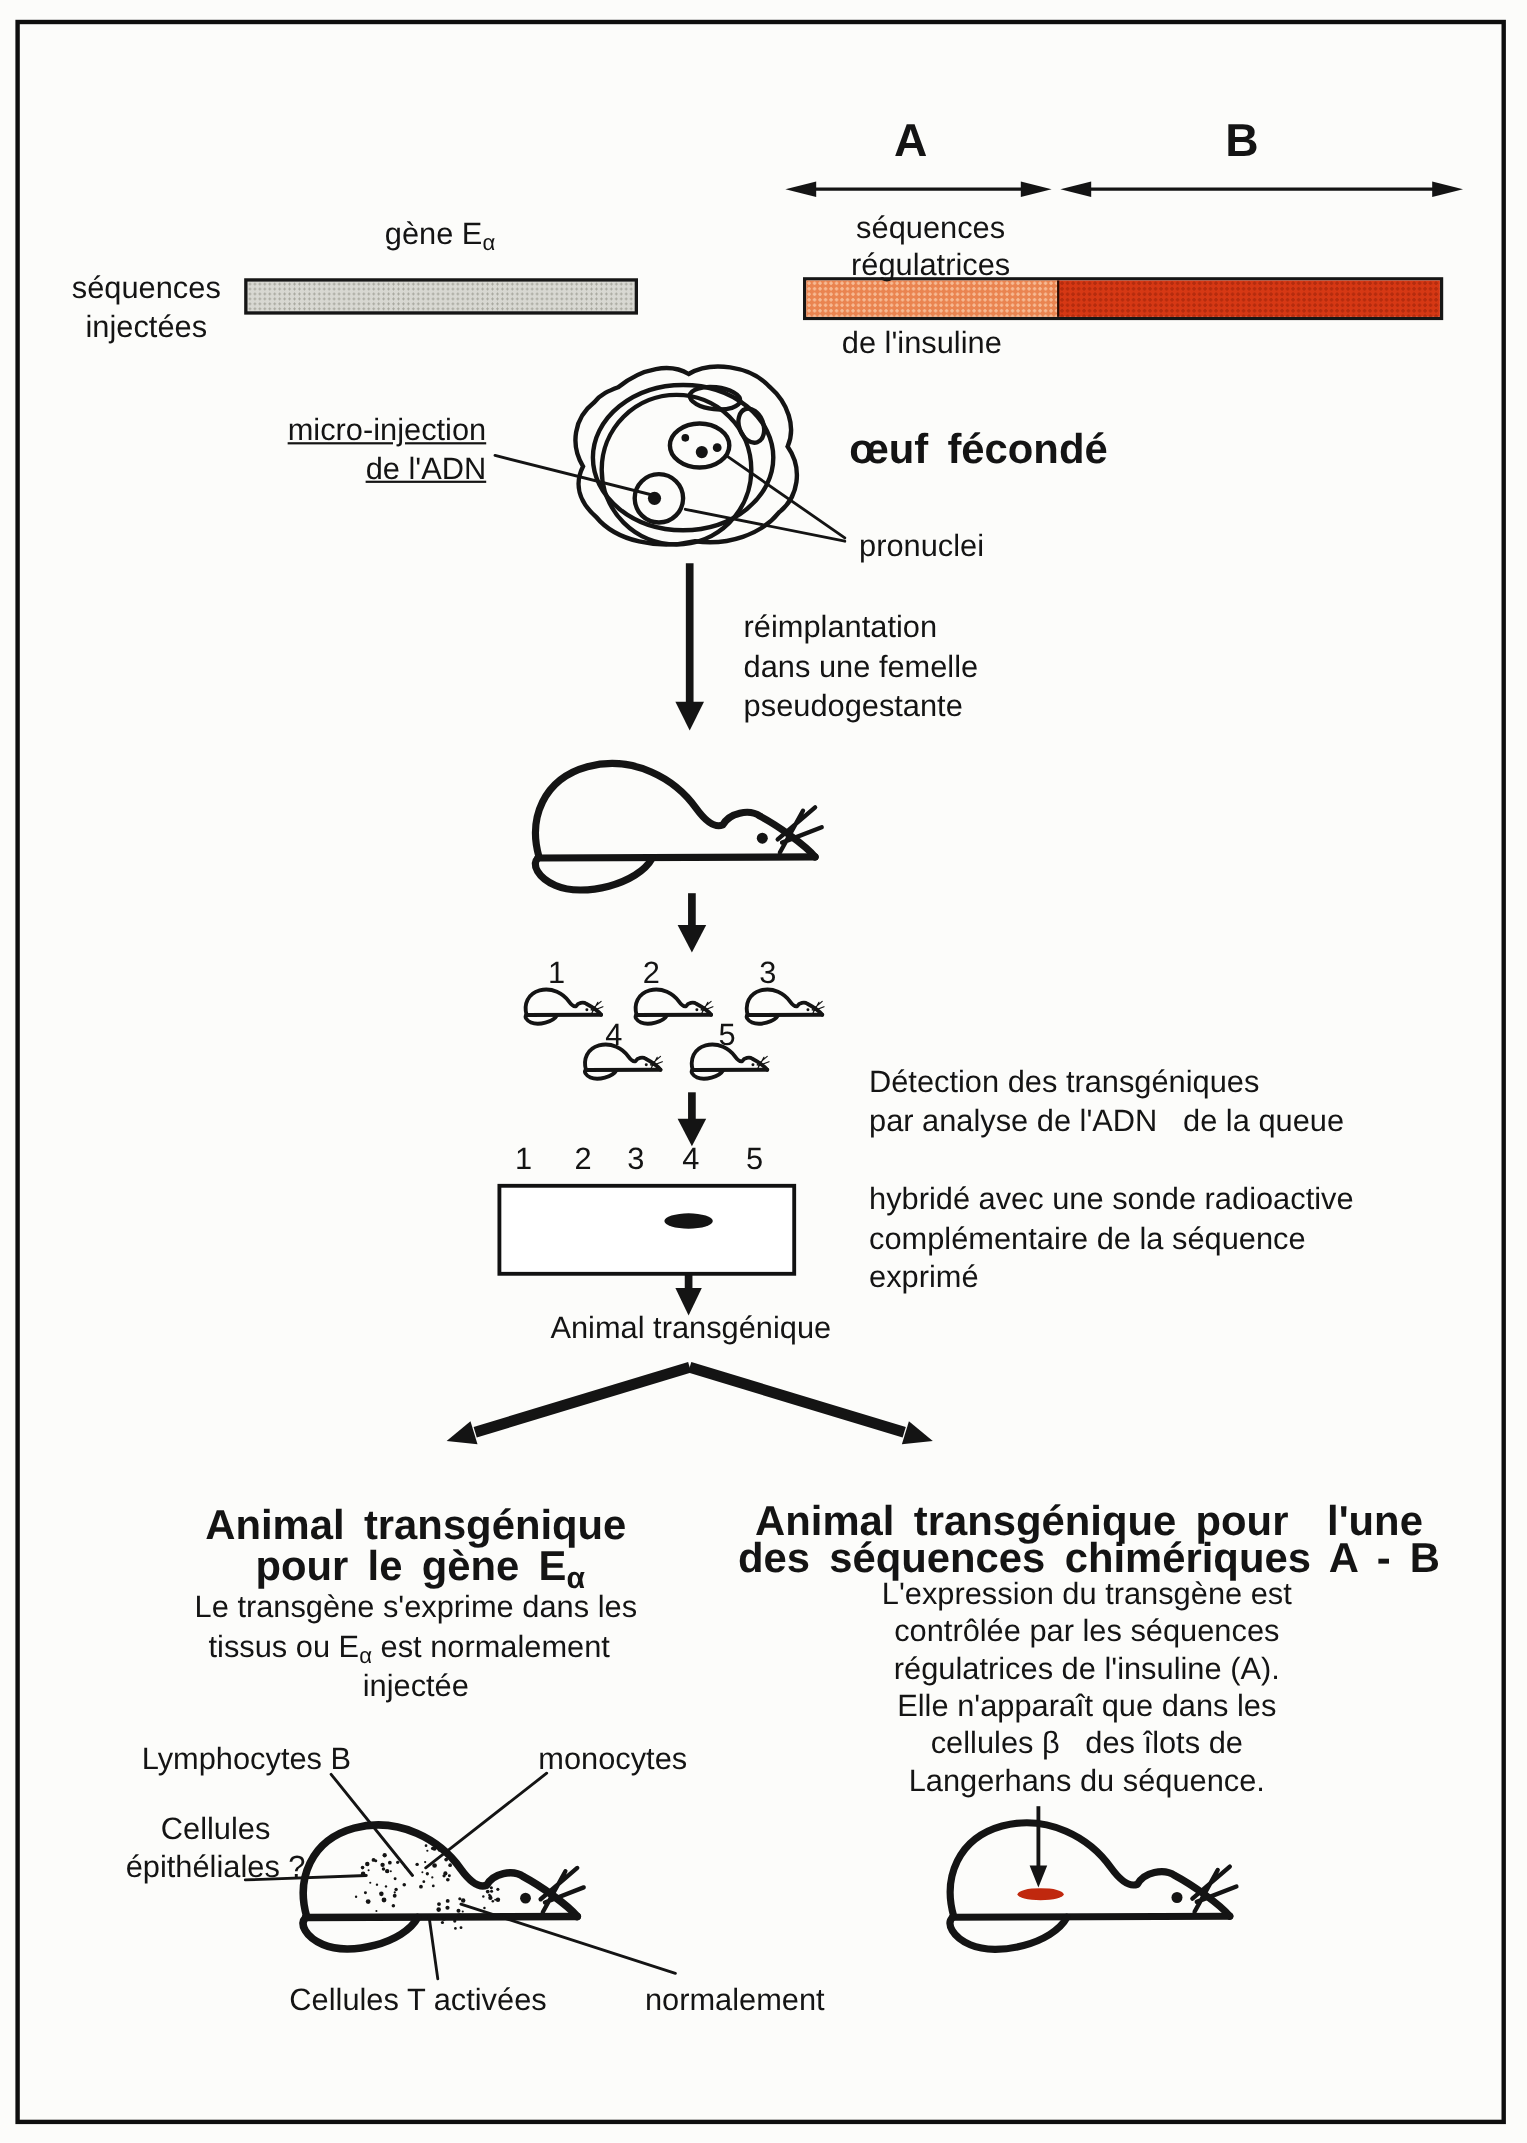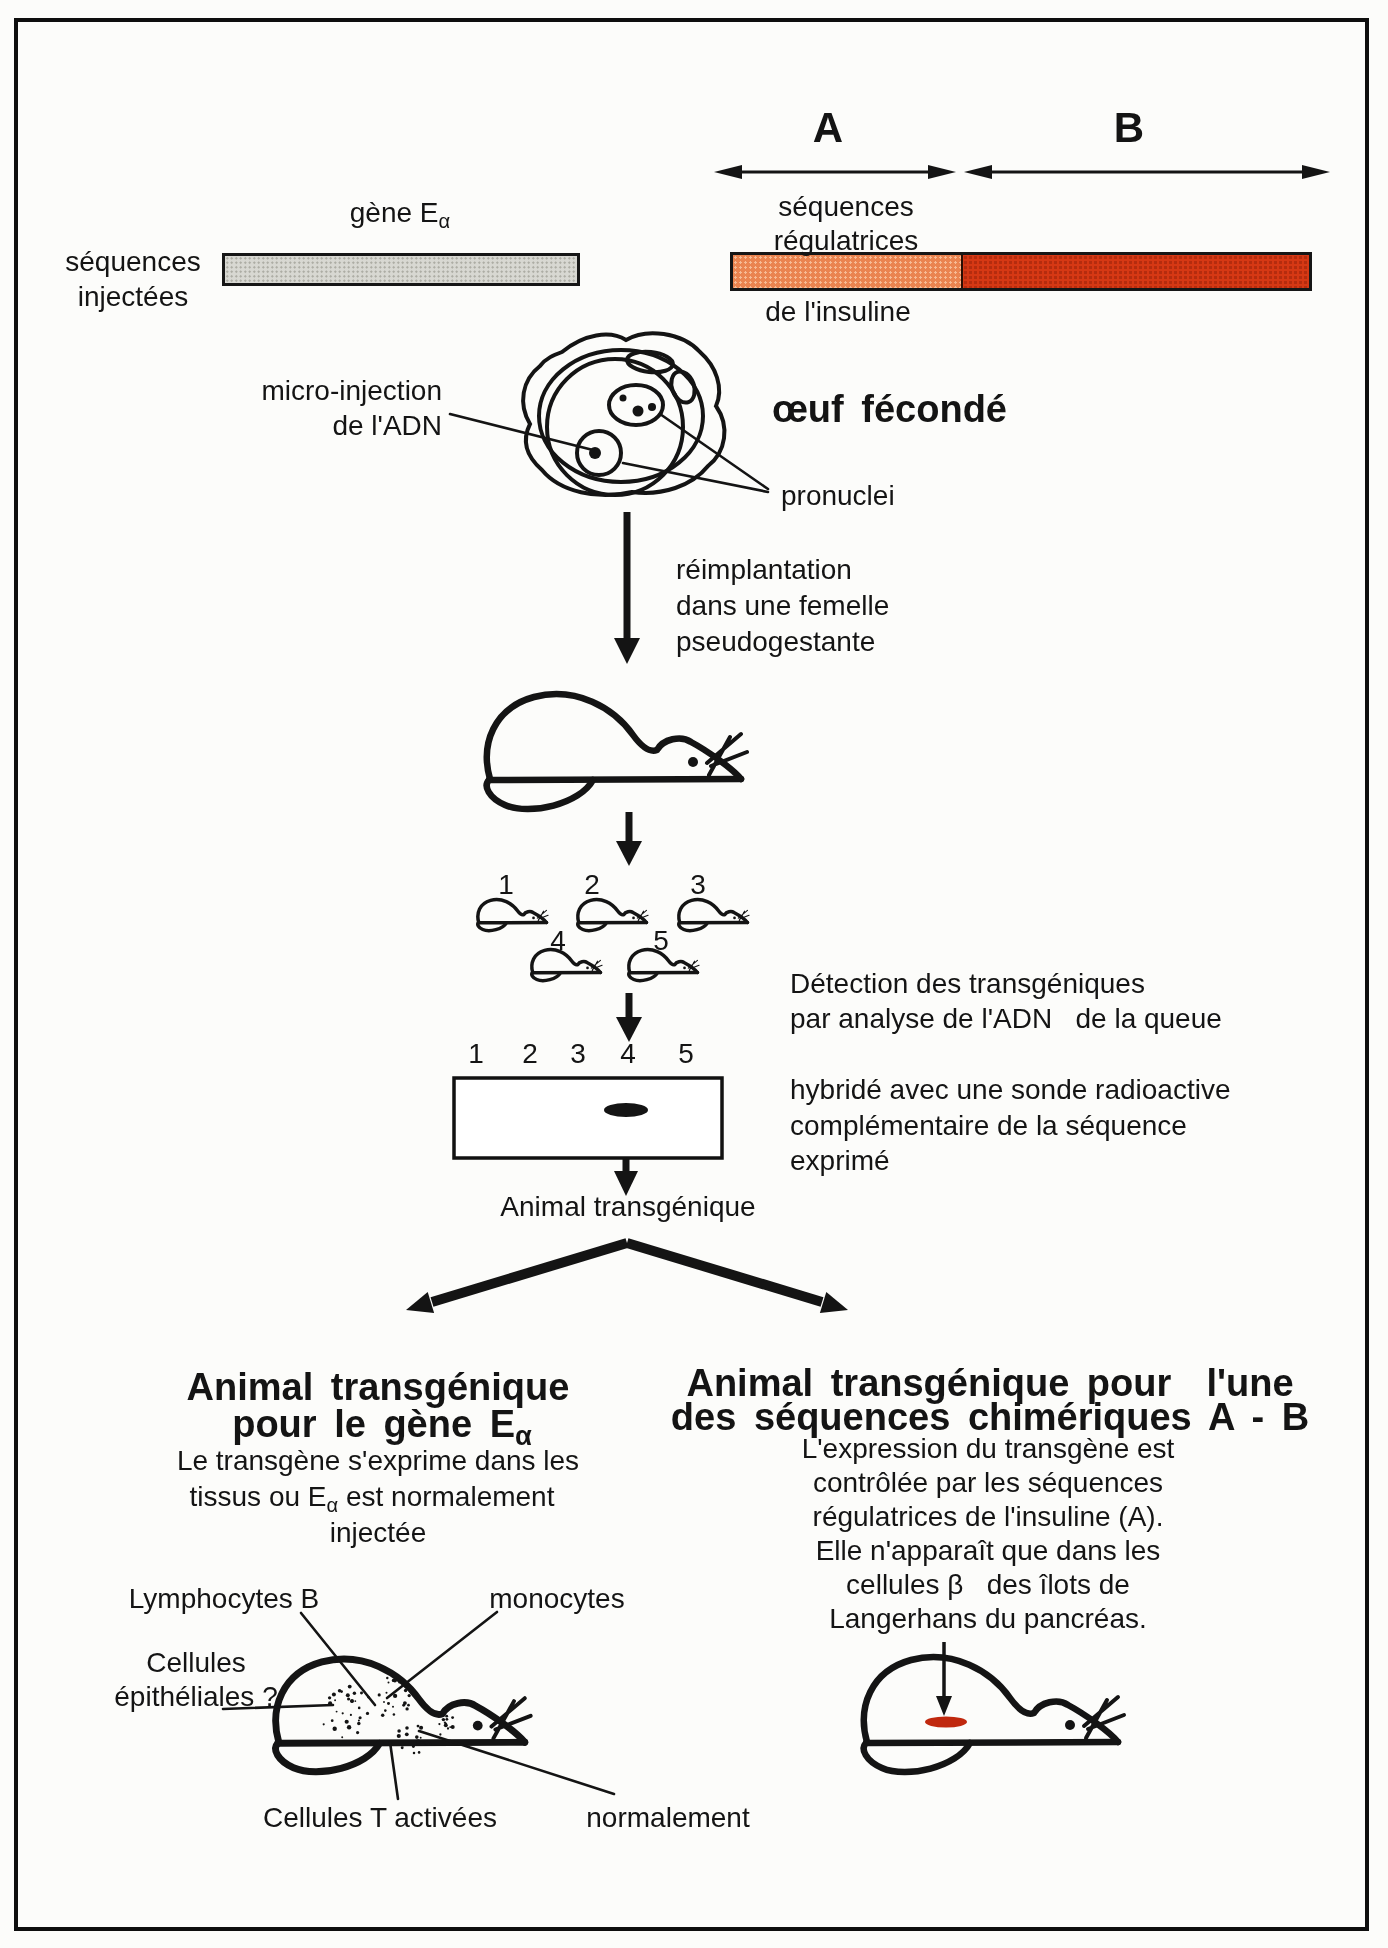--- a/index.html
+++ b/index.html
@@ -15,21 +15,21 @@
   .bar{position:absolute;border:3px solid #161616;}
   .bar-gray{left:222px;top:253px;width:352px;height:27px;background-color:var(--bar_gray);
             background-image:radial-gradient(var(--bar_gray_dot) 1.1px,transparent 1.2px);background-size:4.5px 4.5px;}
   .bar-insulin{left:730px;top:252px;width:576px;height:33px;display:flex;}
   .seg-a{width:228px;height:100%;background-color:var(--bar_a);
          background-image:radial-gradient(var(--bar_a_dot) 1.3px,transparent 1.4px);background-size:5px 5px;}
   .seg-b{flex:1;height:100%;border-left:2px solid #2a0e04;background-color:var(--bar_b);
          background-image:radial-gradient(var(--bar_b_dot) 1.6px,transparent 1.7px);background-size:5px 5px;}
   .t{position:absolute;font-size:28px;line-height:1.15;white-space:nowrap;}
   .tc{transform:translateX(-50%);}
-  .tr{transform:translateX(-100%);}
+  .tr{transform:translateX(-100%);text-decoration:underline;}
   .bh{font-weight:700;font-size:38px;word-spacing:7px;}
   .ab{font-weight:700;font-size:42px;}
   .sub{font-size:0.72em;vertical-align:-0.28em;}
   .mline{fill:none;stroke:var(--ink);stroke-linecap:round;stroke-linejoin:round;}
   .mwhisk{fill:none;stroke:var(--ink);stroke-width:4;stroke-linecap:round;}
   .mfill{fill:var(--ink);stroke:none;}
   .eline{fill:none;stroke:var(--ink);stroke-width:4;}
   .lead{fill:none;stroke:var(--ink);stroke-width:2.6;stroke-linecap:round;}
   .thick{stroke:var(--ink);fill:none;}
   .ah{fill:var(--ink);stroke:none;}
@@ -274,21 +274,21 @@
   <div class="t tc" style="left:372px;top:1481px"><span>tissus ou </span><span>E</span><span class="sub">α</span><span> est normalement</span></div>
   <div class="t tc" style="left:378px;top:1517px">injectée</div>
 
   <div class="t tc bh" style="left:990px;top:1396px">des séquences chimériques A - B</div>
   <div class="t tc bh" style="left:990px;top:1362px">Animal transgénique pour &nbsp;l'une</div>
   <div class="t tc" style="left:988px;top:1433px">L'expression du transgène est</div>
   <div class="t tc" style="left:988px;top:1467px">contrôlée par les séquences</div>
   <div class="t tc" style="left:988px;top:1501px">régulatrices de l'insuline (A).</div>
   <div class="t tc" style="left:988px;top:1535px">Elle n'apparaît que dans les</div>
   <div class="t tc" style="left:988px;top:1569px">cellules β &nbsp; des îlots de</div>
-  <div class="t tc" style="left:988px;top:1603px">Langerhans du pancréas.</div>
+  <div class="t tc" style="left:988px;top:1603px">Langerhans du séquence.</div>
 
   <div class="t tc" style="left:224px;top:1583px">Lymphocytes B</div>
   <div class="t tc" style="left:557px;top:1583px">monocytes</div>
   <div class="t tc" style="left:196px;top:1647px">Cellules</div>
   <div class="t tc" style="left:196px;top:1681px">épithéliales ?</div>
   <div class="t tc" style="left:380px;top:1802px">Cellules T activées</div>
   <div class="t tc" style="left:668px;top:1802px">normalement</div>
 
 </div>
 

